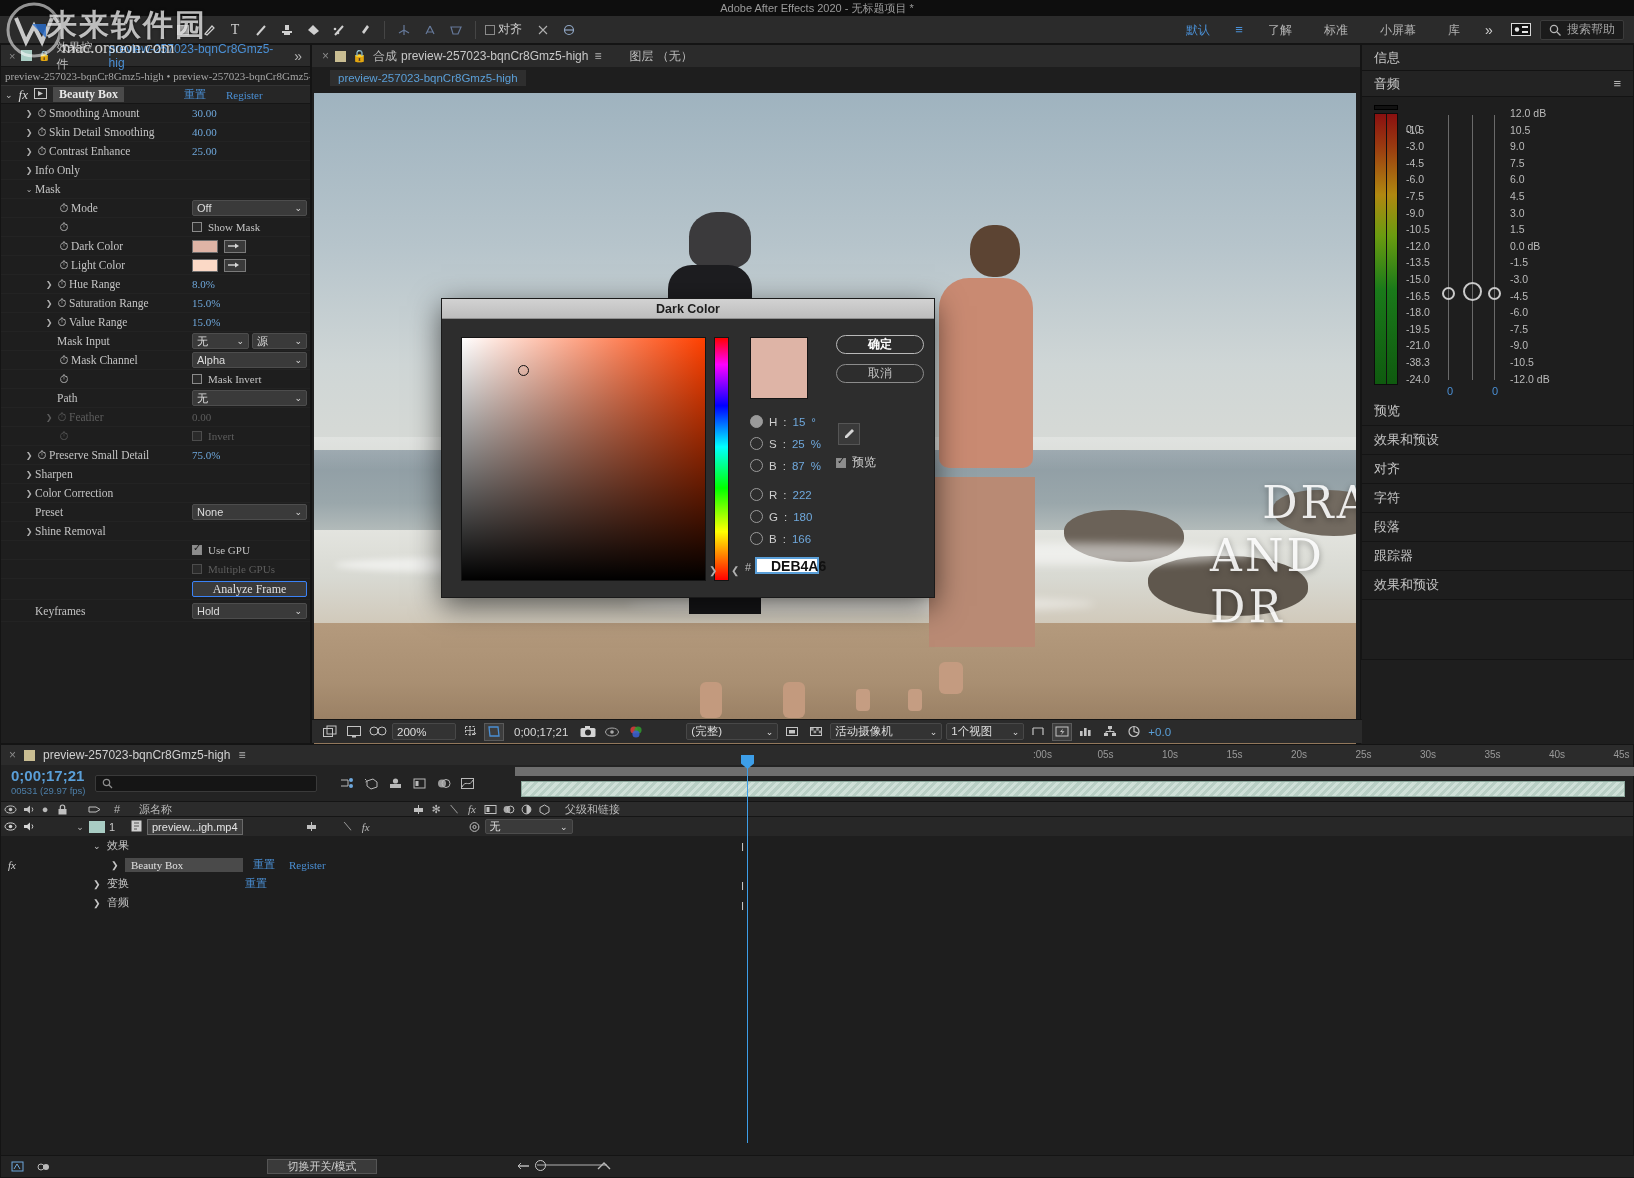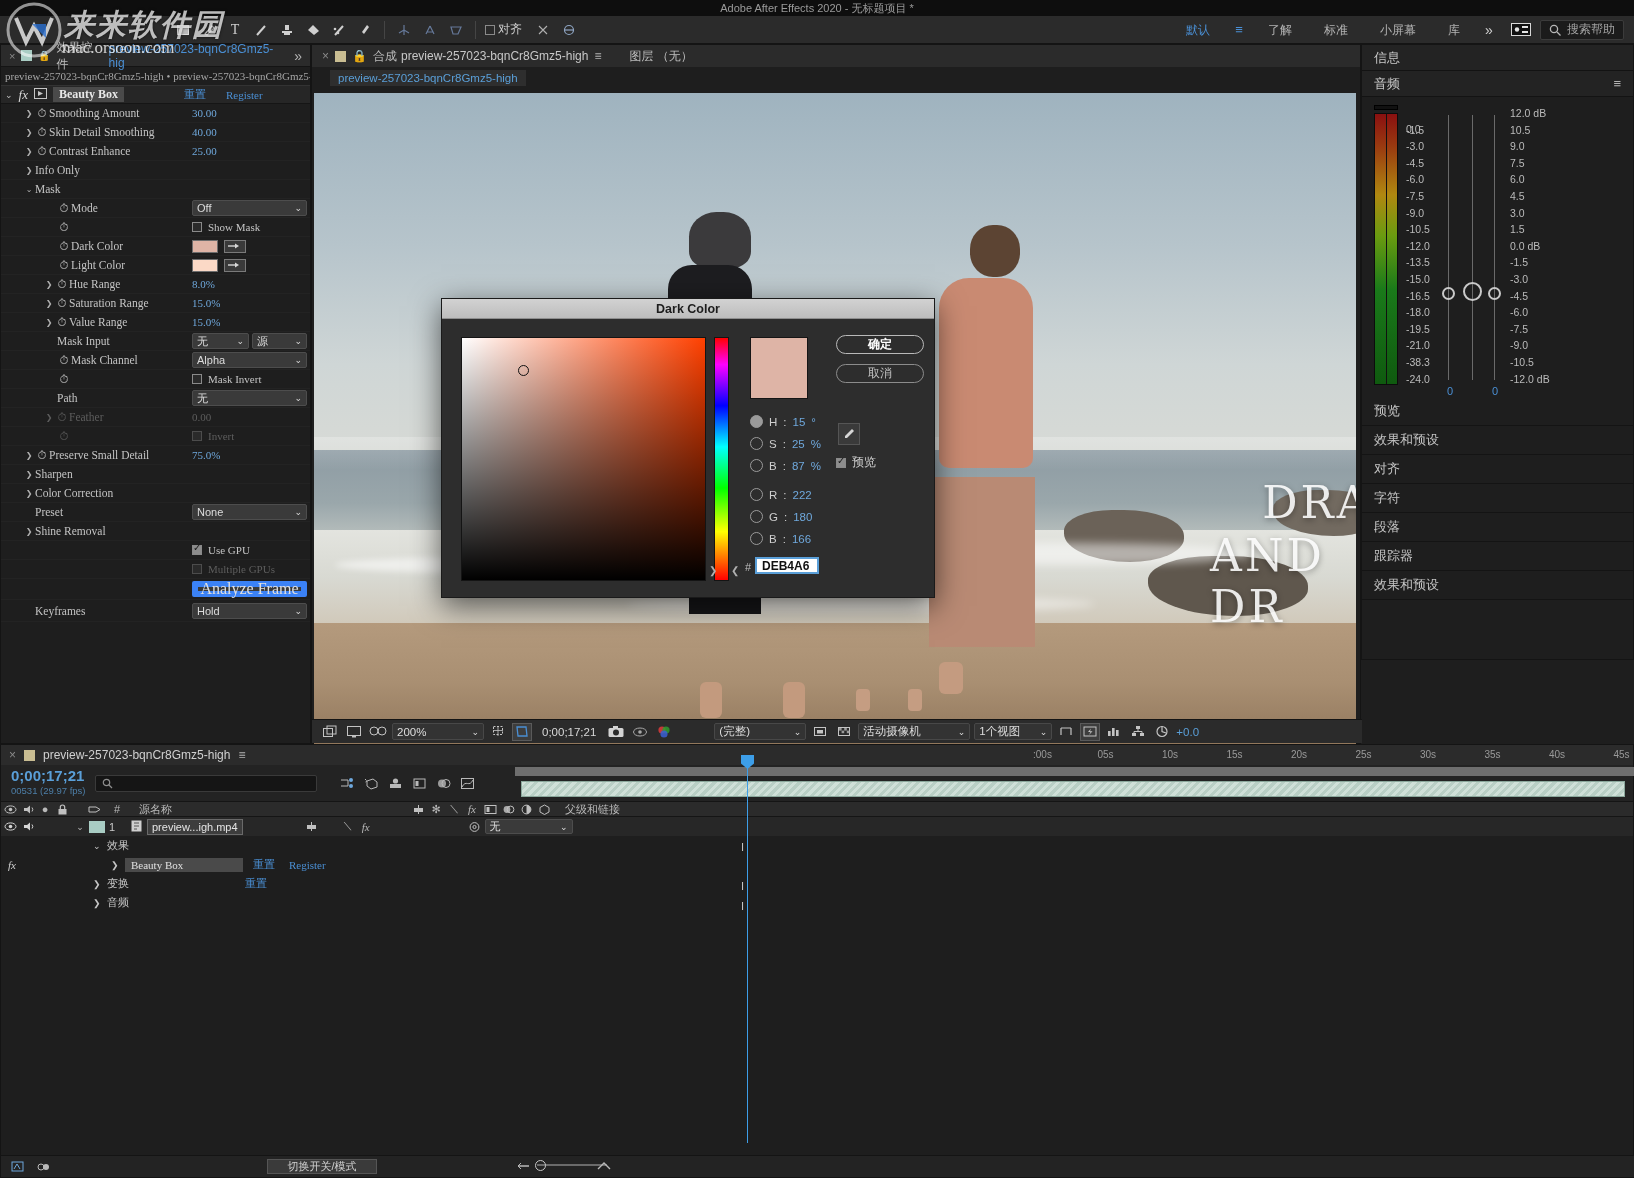--- a/index.html
+++ b/index.html
@@ -35,25 +35,24 @@
   .wsTab.active { color:#4a8fd4; }
   #search-help {
     height:20px; background:#1b1b1b; border:1px solid #3b3b3b; border-radius:2px;
     display:flex; align-items:center; gap:6px; padding:0 8px; color:#a0a0a0; font-size:12px;
   }
 
   
   #wm { left:0; top:0; width:330px; height:60px; pointer-events:none; z-index:60; }
   #wm .wm-logo { position:absolute; left:6px; top:2px; }
   #wm .wm-cn {
-    position:absolute; left:64px; top:5px; font-size:30px; font-weight:bold;
+    position:absolute; left:47px; top:5px; font-size:30px; font-weight:bold;
     color:rgba(255,255,255,.72); letter-spacing:2px;
     font-family:"DejaVu Sans",sans-serif;
     text-shadow:0 0 3px rgba(0,0,0,.6);
-    font-style:italic;
   }
   #wm .wm-en {
     position:absolute; left:62px; top:38px; font-size:17px;
     color:rgba(255,255,255,.78); font-family:"Liberation Serif",serif;
   }
 
   
   .panel { background:#1e1e1e; border:1px solid #141414; }
   .ptab {
     height:22px; background:#2b2b2b; display:flex; align-items:center;
@@ -103,22 +102,22 @@
   .cbox.on::after {
     content:"✓"; position:absolute; left:0px; top:-4px; font-size:10px; color:#1c1c1c;
   }
   .cbox.dis { border-color:#4c4c4c; }
   .colchip { width:26px; height:13px; border:1px solid #6e6e6e; }
   .eyedropbtn {
     width:22px; height:13px; border:1px solid #7a7a7a; background:#3a3a3a;
     display:flex; align-items:center; justify-content:center;
   }
   .btnA {
-    height:16px; border:6px solid #3b82f6; background:#3a3a3a; color:#e0e0e0;
-    display:flex; align-items:center; justify-content:center; font-size:16px; border-radius:2px;
+    height:16px; border:1px solid #3b82f6; background:#3a3a3a; color:#e0e0e0;
+    display:flex; align-items:center; justify-content:center; font-size:12px; border-radius:2px;
   }
 
   
   #comp-panel { left:311px; top:44px; width:1050px; height:700px; background:#1e1e1e; }
   #comp-tabbar { height:22px; background:#2b2b2b; display:flex; align-items:center; font-size:12px; }
   #comp-breadcrumb {
     height:22px; display:flex; align-items:center; padding-left:18px;
   }
   #bc-chip {
     background:#2e2e2e; color:#5a9fd8; font-size:11.5px; padding:2px 8px;
@@ -687,21 +686,21 @@
           <rect x="5" y="10.5" width="4" height="2" fill="#c4c4c4"></rect>
         </svg>
     </span>
     <span class="vbtn">
       <svg width="18" height="13">
           <circle cx="5" cy="6" r="4" fill="none" stroke="#c4c4c4"></circle>
           <circle cx="13" cy="6" r="4" fill="none" stroke="#c4c4c4"></circle>
           <path d="M9 6 L9 6" stroke="#c4c4c4"></path>
         </svg>
     </span>
-    <span class="vsel" style="width:92px;gap:44px;">
+    <span class="vsel" style="width:64px;gap:44px;">
       <span>200%</span>
       <span style="font-size:9px;">⌄</span>
     </span>
     <span class="vbtn">
       <svg width="14" height="13">
           <rect x="2.5" y="1.5" width="9" height="8" fill="none" stroke="#c4c4c4" stroke-dasharray="2 1.5"></rect>
           <path d="M7 1 L7 11 M2 5.5 L12 5.5" stroke="#c4c4c4" stroke-width=".8"></path>
         </svg>
     </span>
     <span class="vbtn sel">
@@ -838,21 +837,21 @@
     <span class="cval">180</span>
   </div>
   <div class="crow" style="left:308px;top:233px;">
     <span class="radio"></span>
     <span>B</span>
       <span>:</span>
     <span class="cval">166</span>
   </div>
 
   <span class="abs" style="left:303px;top:262px;font-size:11px;color:#bdbdbd;">#</span>
-  <div class="abs" style="left:313px;top:258px;width:64px;height:17px;background:#fff;border:2px solid #5a9fd8;color:#111;font-size:12px;display:flex;align-items:center;padding-left:5px;font-weight:bold;">
+  <div class="abs" style="left:313px;top:258px;width:64px;height:17px;background:#fff;border:2px solid #5a9fd8;color:#111;font-size:14px;display:flex;align-items:center;padding-left:14px;font-weight:bold;">
     <span>DEB4A6</span>
   </div>
 
   <div class="dlgbtn" id="btn-ok" style="left:394px;top:36px;">确定</div>
   <div class="dlgbtn" id="btn-cancel" style="left:394px;top:65px;">取消</div>
   <div id="eyedropper" style="left:396px;top:124px;">
     <svg width="14" height="14">
         <path d="M10 2 L12 4 L5 11 L3 11 L3 9 Z" fill="#d6d6d6"></path>
       </svg>
   </div>

